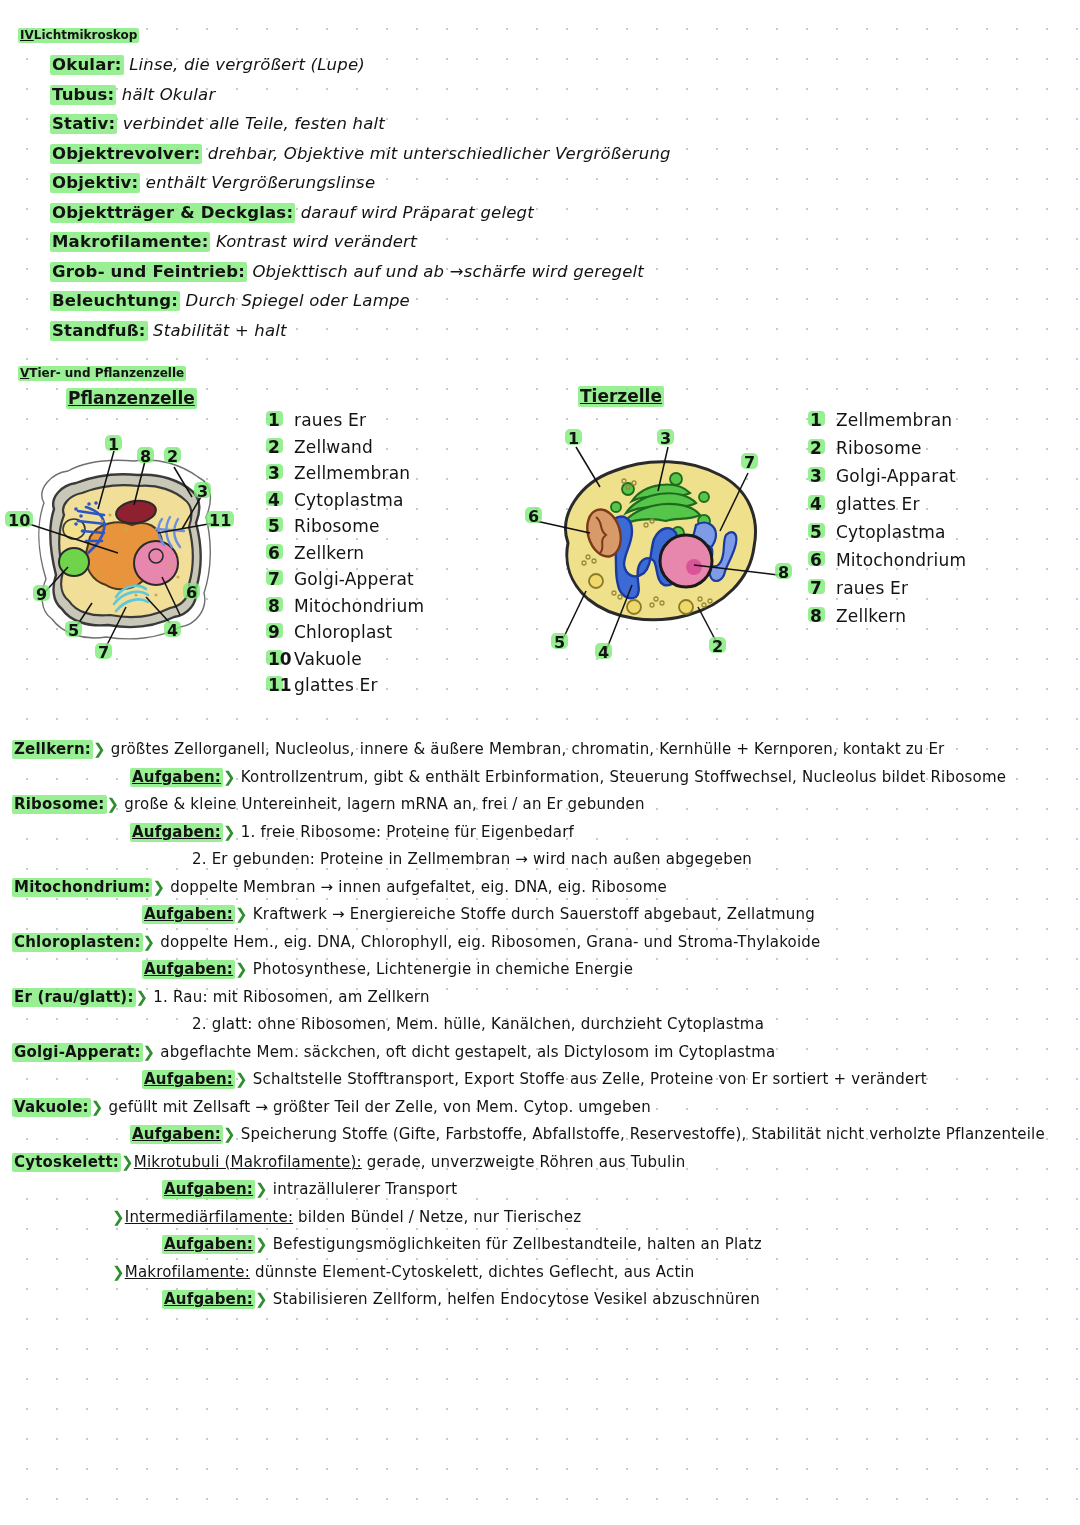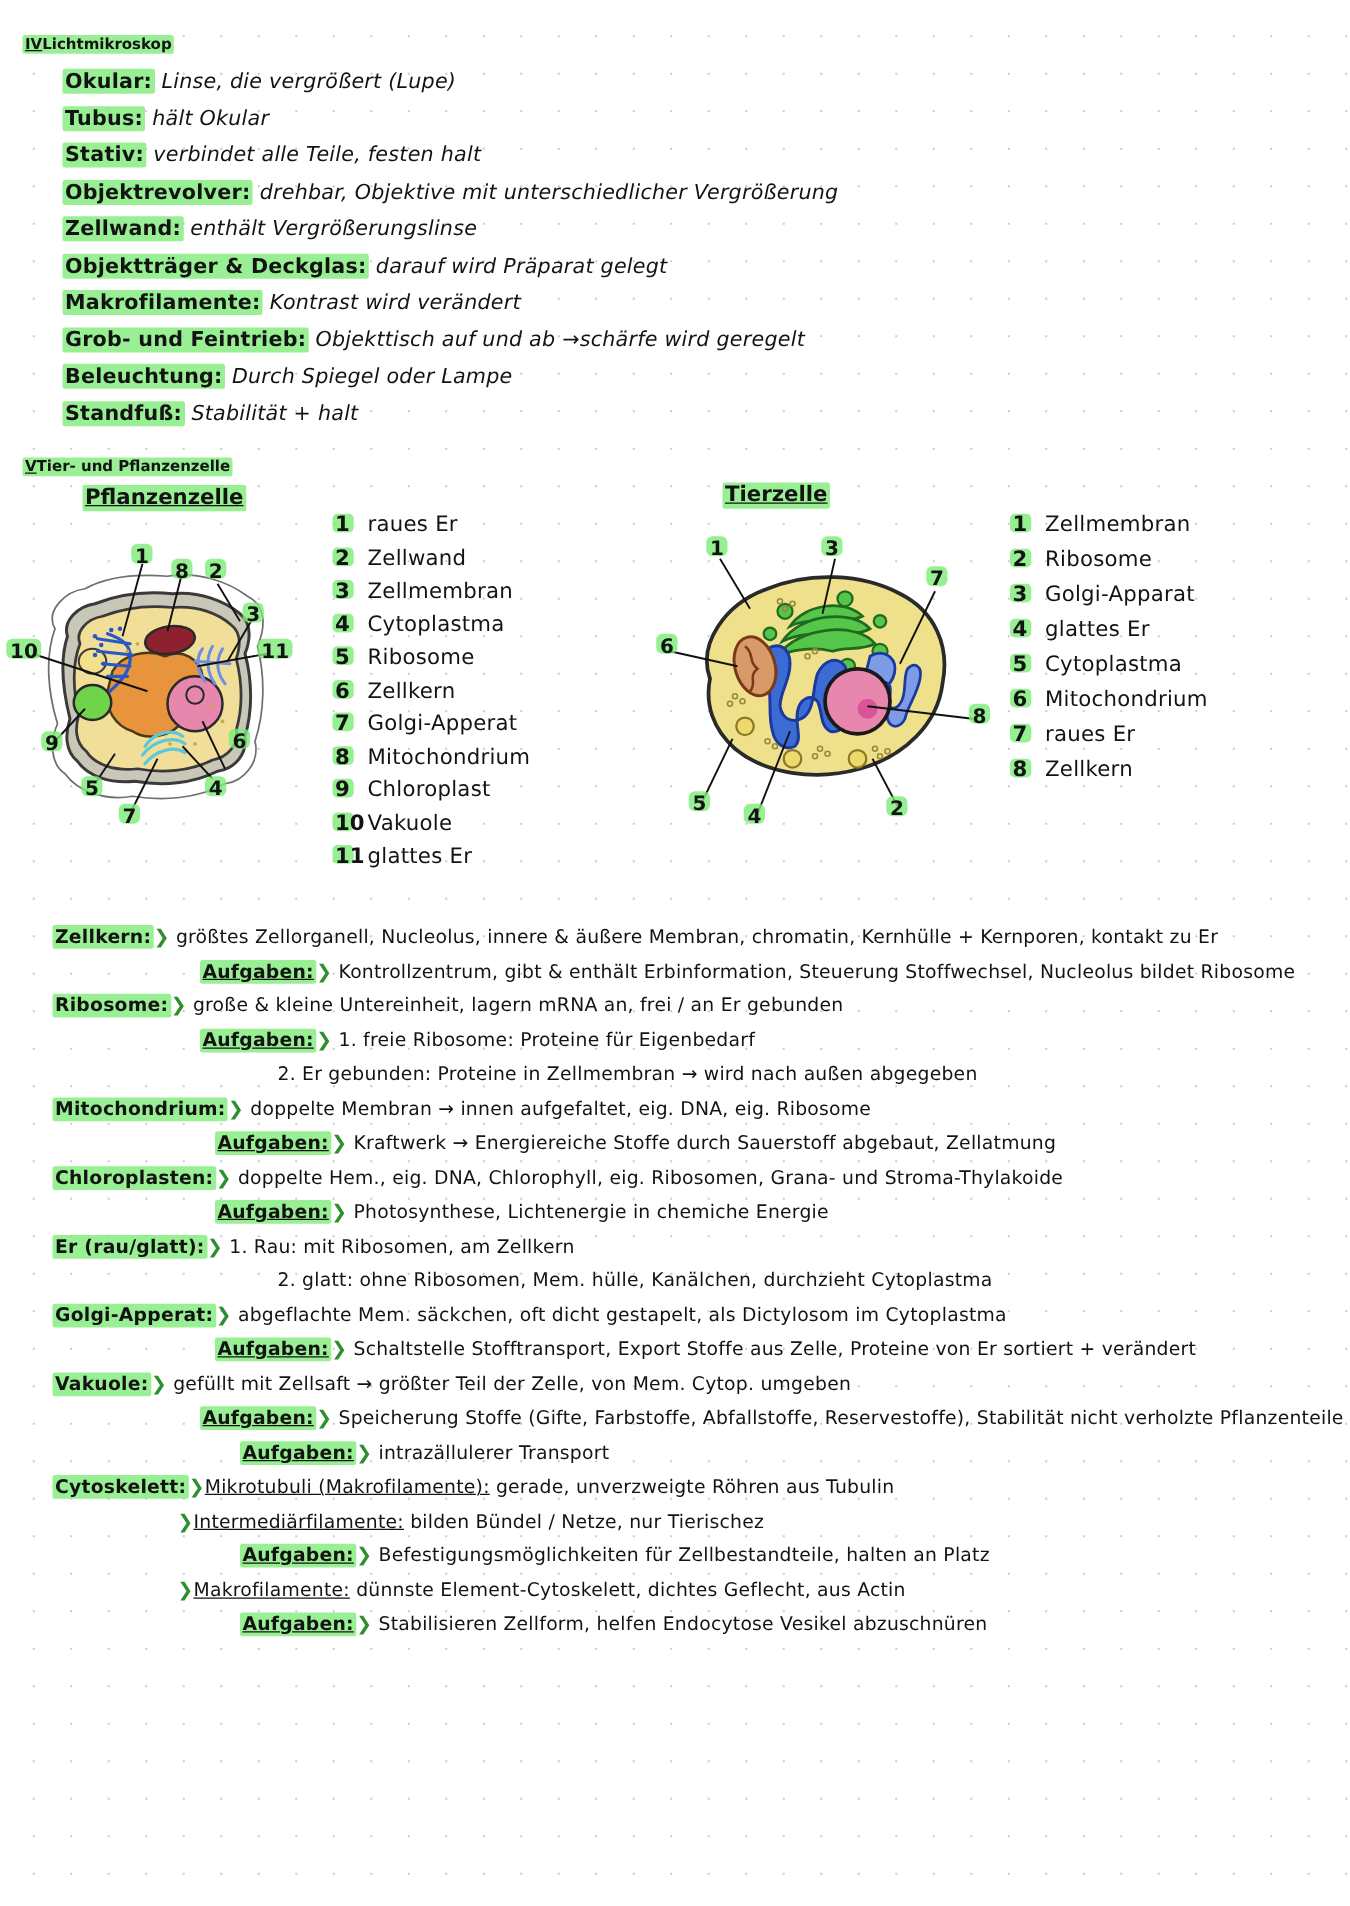--- a/index.html
+++ b/index.html
@@ -118,21 +118,20 @@
     z-index: 1;
   }
 
   
   .notes { position: absolute; left: 12px; top: 742px; width: 1060px; }
   .note-line {
     font-size: 15px;
     line-height: 1.0;
     margin-bottom: 12.5px;
     white-space: nowrap;
-    margin-left: 30px;
   }
   .note-line .term { font-weight: 700; }
   .chev { color: #2f8f2f; font-weight: 700; }
   .ind2 { padding-left: 118px; }
   .ind3 { padding-left: 180px; }
   .ind4 { padding-left: 130px; }
   .ind5 { padding-left: 150px; }
   .ind6 { padding-left: 100px; }
 </style>
 </head>
@@ -142,21 +141,21 @@
 
   <div class="sec-iv">
     <div class="sec-head">
       <span class="hl"><span class="rom">IV</span><span>Lichtmikroskop</span></span>
     </div>
     <div id="iv-entries">
         <div class="iv-line hw"><span class="term hl">Okular:</span><span class="desc"> Linse, die vergrößert (Lupe)</span></div>
         <div class="iv-line hw"><span class="term hl">Tubus:</span><span class="desc"> hält Okular</span></div>
         <div class="iv-line hw"><span class="term hl">Stativ:</span><span class="desc"> verbindet alle Teile, festen halt</span></div>
         <div class="iv-line hw"><span class="term hl">Objektrevolver:</span><span class="desc"> drehbar, Objektive mit unterschiedlicher Vergrößerung</span></div>
-        <div class="iv-line hw"><span class="term hl">Zellwand:</span><span class="desc"> enthält Vergrößerungslinse</span></div>
+        <div class="iv-line hw"><span class="term hl">Objektiv:</span><span class="desc"> enthält Vergrößerungslinse</span></div>
         <div class="iv-line hw"><span class="term hl">Objektträger &amp; Deckglas:</span><span class="desc"> darauf wird Präparat gelegt</span></div>
         <div class="iv-line hw"><span class="term hl">Makrofilamente:</span><span class="desc"> Kontrast wird verändert</span></div>
         <div class="iv-line hw"><span class="term hl">Grob- und Feintrieb:</span><span class="desc"> Objekttisch auf und ab →schärfe wird geregelt</span></div>
         <div class="iv-line hw"><span class="term hl">Beleuchtung:</span><span class="desc"> Durch Spiegel oder Lampe</span></div>
         <div class="iv-line hw"><span class="term hl">Standfuß:</span><span class="desc"> Stabilität + halt</span></div>
       </div>
   </div>
 
   <div class="sec-v">
     <div class="sec-head">
@@ -443,21 +442,21 @@
       <div class="note-line hw ind0"><span class="term hl">Mitochondrium:</span><span class="chev">❯</span><span> doppelte Membran → innen aufgefaltet, eig. DNA, eig. Ribosome</span></div>
       <div class="note-line hw ind4"><span class="term hl u">Aufgaben:</span><span class="chev">❯</span><span> Kraftwerk → Energiereiche Stoffe durch Sauerstoff abgebaut, Zellatmung</span></div>
       <div class="note-line hw ind0"><span class="term hl">Chloroplasten:</span><span class="chev">❯</span><span> doppelte Hem., eig. DNA, Chlorophyll, eig. Ribosomen, Grana- und Stroma-Thylakoide</span></div>
       <div class="note-line hw ind4"><span class="term hl u">Aufgaben:</span><span class="chev">❯</span><span> Photosynthese, Lichtenergie in chemiche Energie</span></div>
       <div class="note-line hw ind0"><span class="term hl">Er (rau/glatt):</span><span class="chev">❯</span><span> 1. Rau: mit Ribosomen, am Zellkern</span></div>
       <div class="note-line hw ind3"><span> 2. glatt: ohne Ribosomen, Mem. hülle, Kanälchen, durchzieht Cytoplastma</span></div>
       <div class="note-line hw ind0"><span class="term hl">Golgi-Apperat:</span><span class="chev">❯</span><span> abgeflachte Mem. säckchen, oft dicht gestapelt, als Dictylosom im Cytoplastma</span></div>
       <div class="note-line hw ind4"><span class="term hl u">Aufgaben:</span><span class="chev">❯</span><span> Schaltstelle Stofftransport, Export Stoffe aus Zelle, Proteine von Er sortiert + verändert</span></div>
       <div class="note-line hw ind0"><span class="term hl">Vakuole:</span><span class="chev">❯</span><span> gefüllt mit Zellsaft → größter Teil der Zelle, von Mem. Cytop. umgeben</span></div>
       <div class="note-line hw ind2"><span class="term hl u">Aufgaben:</span><span class="chev">❯</span><span> Speicherung Stoffe (Gifte, Farbstoffe, Abfallstoffe, Reservestoffe), Stabilität nicht verholzte Pflanzenteile</span></div>
+      <div class="note-line hw ind0"><span class="term hl">Cytoskelett:</span><span class="chev">❯</span><span class="u">Mikrotubuli (Makrofilamente):</span><span> gerade, unverzweigte Röhren aus Tubulin</span></div>
       <div class="note-line hw ind5"><span class="term hl u">Aufgaben:</span><span class="chev">❯</span><span> intrazällulerer Transport</span></div>
-      <div class="note-line hw ind0"><span class="term hl">Cytoskelett:</span><span class="chev">❯</span><span class="u">Mikrotubuli (Makrofilamente):</span><span> gerade, unverzweigte Röhren aus Tubulin</span></div>
       <div class="note-line hw ind6"><span class="chev">❯</span><span class="u">Intermediärfilamente:</span><span> bilden Bündel / Netze, nur Tierischez</span></div>
       <div class="note-line hw ind5"><span class="term hl u">Aufgaben:</span><span class="chev">❯</span><span> Befestigungsmöglichkeiten für Zellbestandteile, halten an Platz</span></div>
       <div class="note-line hw ind6"><span class="chev">❯</span><span class="u">Makrofilamente:</span><span> dünnste Element-Cytoskelett, dichtes Geflecht, aus Actin</span></div>
       <div class="note-line hw ind5"><span class="term hl u">Aufgaben:</span><span class="chev">❯</span><span> Stabilisieren Zellform, helfen Endocytose Vesikel abzuschnüren</span></div>
     </div>
 
 </div>
 
 </body></html>

